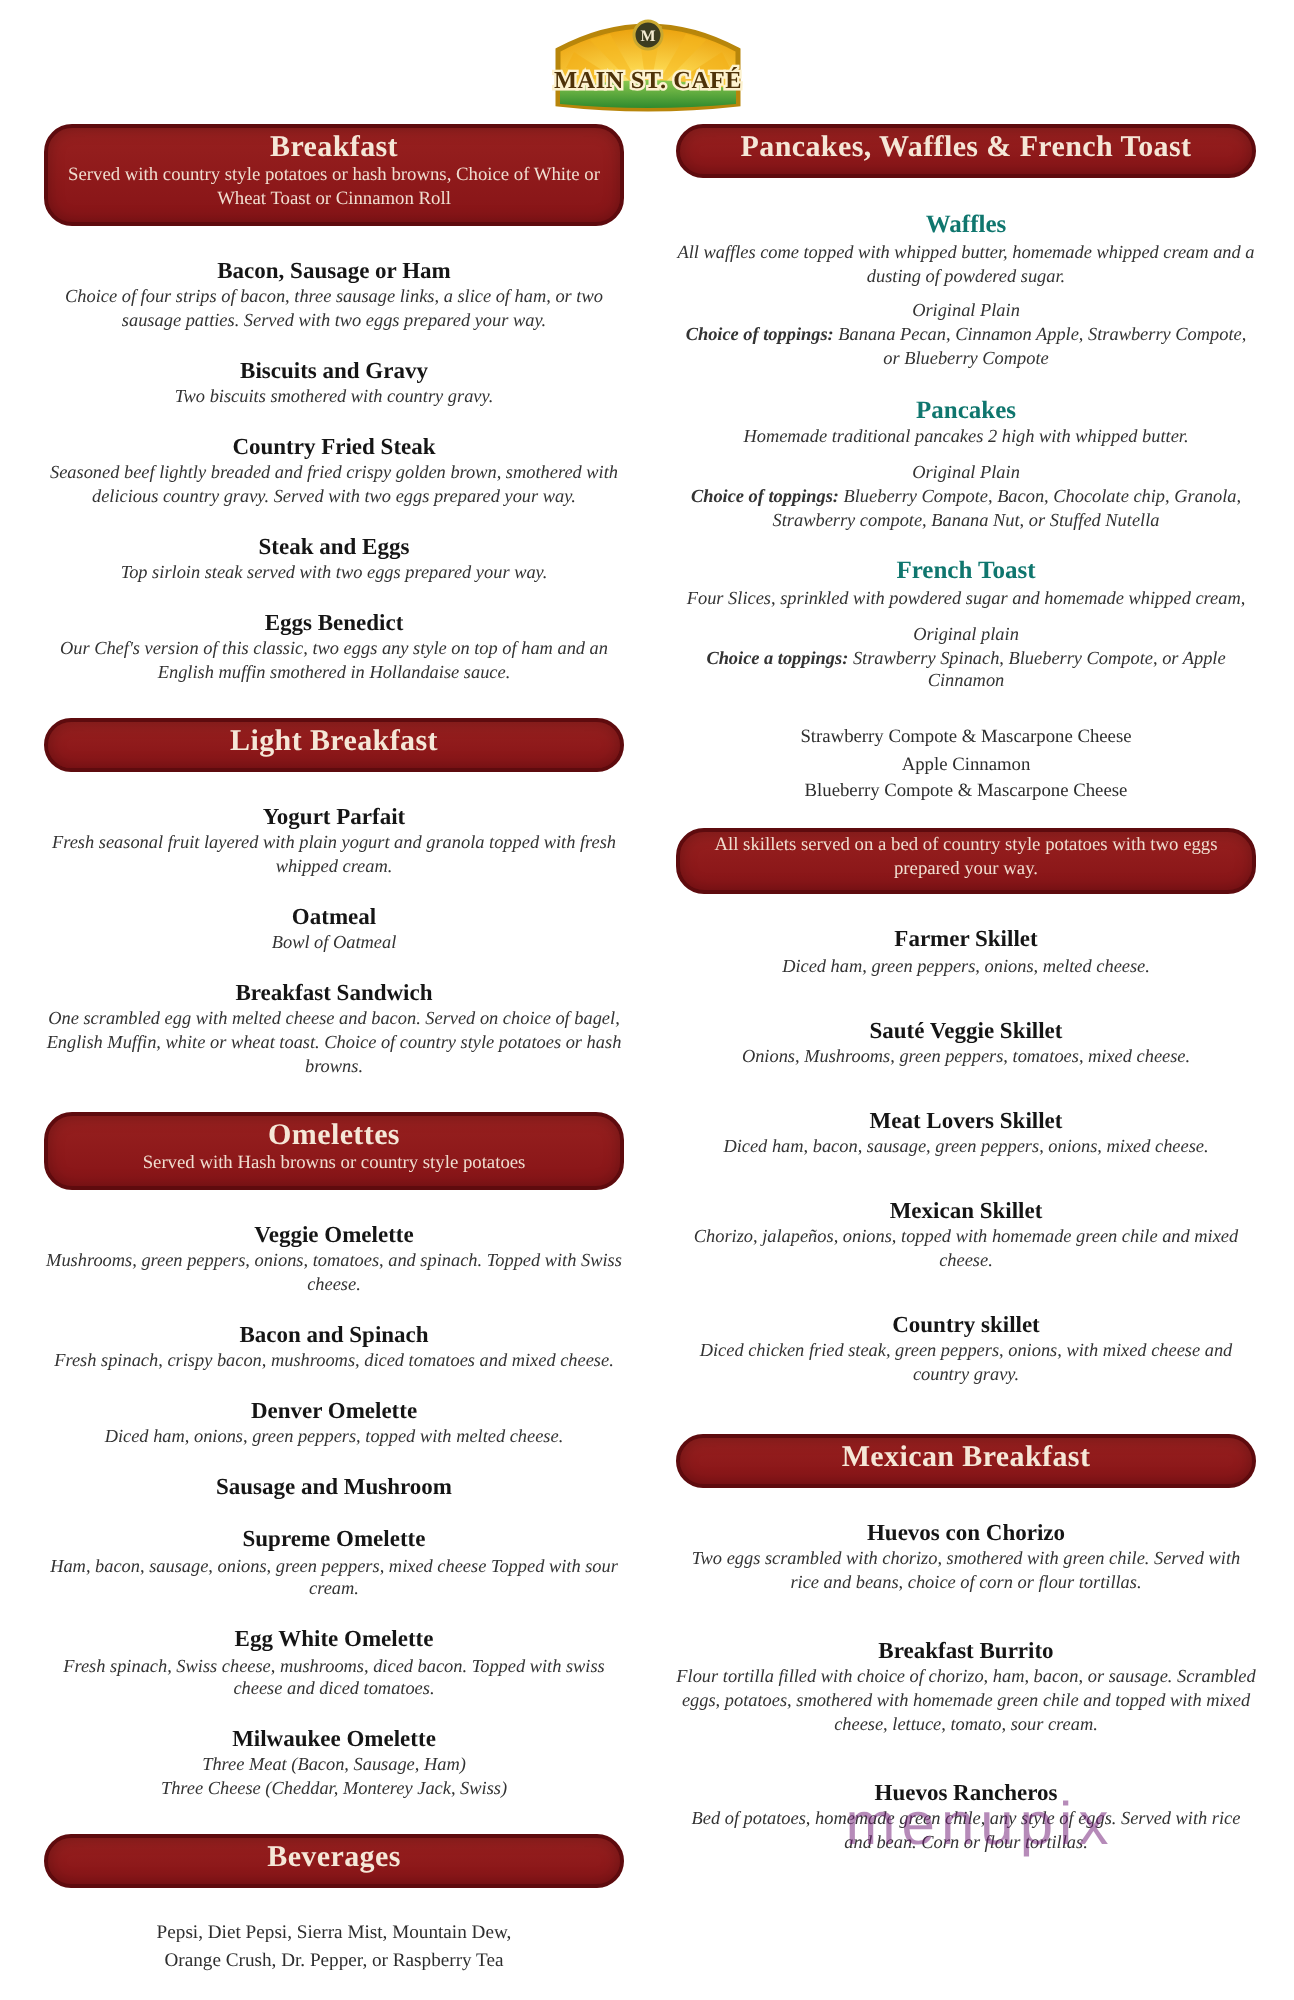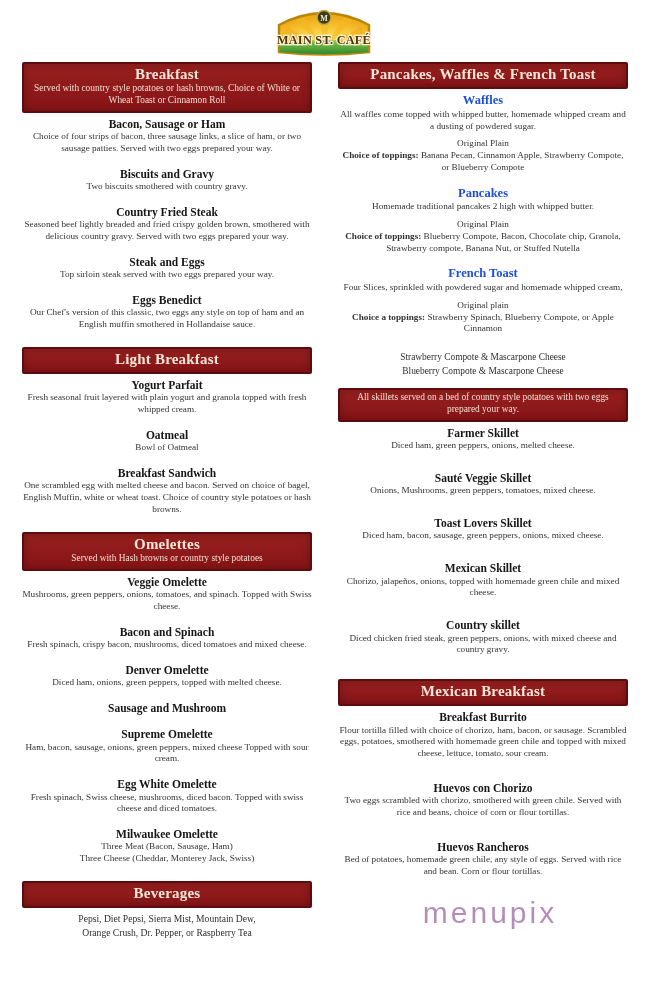--- a/index.html
+++ b/index.html
@@ -10,31 +10,31 @@
   .page{
     position:relative;width:647px;height:1000px;background:#ffffff;
     overflow:hidden;
   }
   .logo-wrap{position:absolute;top:8px;left:0;right:0;display:flex;justify-content:center;}
   .columns{position:absolute;top:62px;left:22px;width:606px;display:flex;gap:26px;}
   .col{width:290px;display:flex;flex-direction:column;}
 
   .section-header{
     background:linear-gradient(#97201f,#871417);
-    border:2px solid #5e0b0e;border-radius:2px;
+    border:2px solid #5e0b0e;border-radius:14px;
     color:#f5e7d7;text-align:center;padding:2px 6px 4px;
-    margin:0 0 4px 0;box-shadow:inset 0 0 8px rgba(0,0,0,.25);
+    margin:0 0 16px 0;box-shadow:inset 0 0 8px rgba(0,0,0,.25);
   }
   .section-header .ht{font-weight:bold;font-size:15px;line-height:1.15;letter-spacing:.2px;}
   .section-header .hs{font-size:9.4px;line-height:1.25;color:#f0ded0;}
 
   .menu-item{text-align:center;margin-bottom:12px;}
   .item-name{font-weight:bold;font-size:11.5px;line-height:1.25;color:#151515;}
-  .item-desc{font-size:9.2px;line-height:1.28;color:#333;}
-  .sub-title{font-weight:bold;font-size:12.5px;line-height:1.25;color:#1d4ed8;}
+  .item-desc{font-size:9.2px;line-height:1.28;color:#333;font-style:italic;}
+  .sub-title{font-weight:bold;font-size:12.5px;line-height:1.25;color:#0f766e;}
   .gap{height:6px;}
   .bold{font-weight:bold;}
 
   .sec{margin-bottom:4px;}
   .sec-mexican .menu-item{margin-bottom:21px;}
   .sec-skillets .menu-item{margin-bottom:19px;}
   .sec-crepes .crepe-line{font-size:9.4px;line-height:1.45;text-align:center;color:#2e2e2e;}
   .sec-crepes{margin-bottom:10px;}
 
   .bev-sodas{font-size:9.6px;line-height:1.4;text-align:center;color:#2e2e2e;margin-bottom:8px;}
@@ -204,60 +204,61 @@
           <div class="sub-title">French Toast</div>
           <div class="item-desc">Four Slices, sprinkled with powdered sugar and homemade whipped cream,</div>
           <div class="gap"></div>
           <div class="item-desc">Original plain</div>
           <div class="item-desc"><span class="bold">Choice a toppings:</span> <span>Strawberry Spinach, Blueberry Compote, or Apple Cinnamon</span></div>
         </div>
       </div>
 
       <div class="sec sec-crepes">
         <div class="crepe-line">Strawberry Compote &amp; Mascarpone Cheese</div>
+        <div class="crepe-line">Apple Cinnamon</div>
         <div class="crepe-line">Blueberry Compote &amp; Mascarpone Cheese</div>
       </div>
 
       <div class="sec sec-skillets">
         <div class="section-header">
           <div class="hs">All skillets served on a bed of country style potatoes with two eggs prepared your way.</div>
         </div>
         <div class="menu-item">
           <div class="item-name">Farmer Skillet</div>
           <div class="item-desc">Diced ham, green peppers, onions, melted cheese.</div>
         </div>
         <div class="menu-item">
           <div class="item-name">Sauté Veggie Skillet</div>
           <div class="item-desc">Onions, Mushrooms, green peppers, tomatoes, mixed cheese.</div>
         </div>
         <div class="menu-item">
-          <div class="item-name">Toast Lovers Skillet</div>
+          <div class="item-name">Meat Lovers Skillet</div>
           <div class="item-desc">Diced ham, bacon, sausage, green peppers, onions, mixed cheese.</div>
         </div>
         <div class="menu-item">
           <div class="item-name">Mexican Skillet</div>
           <div class="item-desc">Chorizo, jalapeños, onions, topped with homemade green chile and mixed cheese.</div>
         </div>
         <div class="menu-item">
           <div class="item-name">Country skillet</div>
           <div class="item-desc">Diced chicken fried steak, green peppers, onions, with mixed cheese and country gravy.</div>
         </div>
       </div>
 
       <div class="sec sec-mexican">
         <div class="section-header">
           <div class="ht">Mexican Breakfast</div>
         </div>
         <div class="menu-item">
+          <div class="item-name">Huevos con Chorizo</div>
+          <div class="item-desc">Two eggs scrambled with chorizo, smothered with green chile. Served with rice and beans, choice of corn or flour tortillas.</div>
+        </div>
+        <div class="menu-item">
           <div class="item-name">Breakfast Burrito</div>
           <div class="item-desc">Flour tortilla filled with choice of chorizo, ham, bacon, or sausage. Scrambled eggs, potatoes, smothered with homemade green chile and topped with mixed cheese, lettuce, tomato, sour cream.</div>
-        </div>
-        <div class="menu-item">
-          <div class="item-name">Huevos con Chorizo</div>
-          <div class="item-desc">Two eggs scrambled with chorizo, smothered with green chile. Served with rice and beans, choice of corn or flour tortillas.</div>
         </div>
         <div class="menu-item">
           <div class="item-name">Huevos Rancheros</div>
           <div class="item-desc">Bed of potatoes, homemade green chile, any style of eggs. Served with rice and bean. Corn or flour tortillas.</div>
         </div>
 
       </div>
 
     </div>
   </div>

